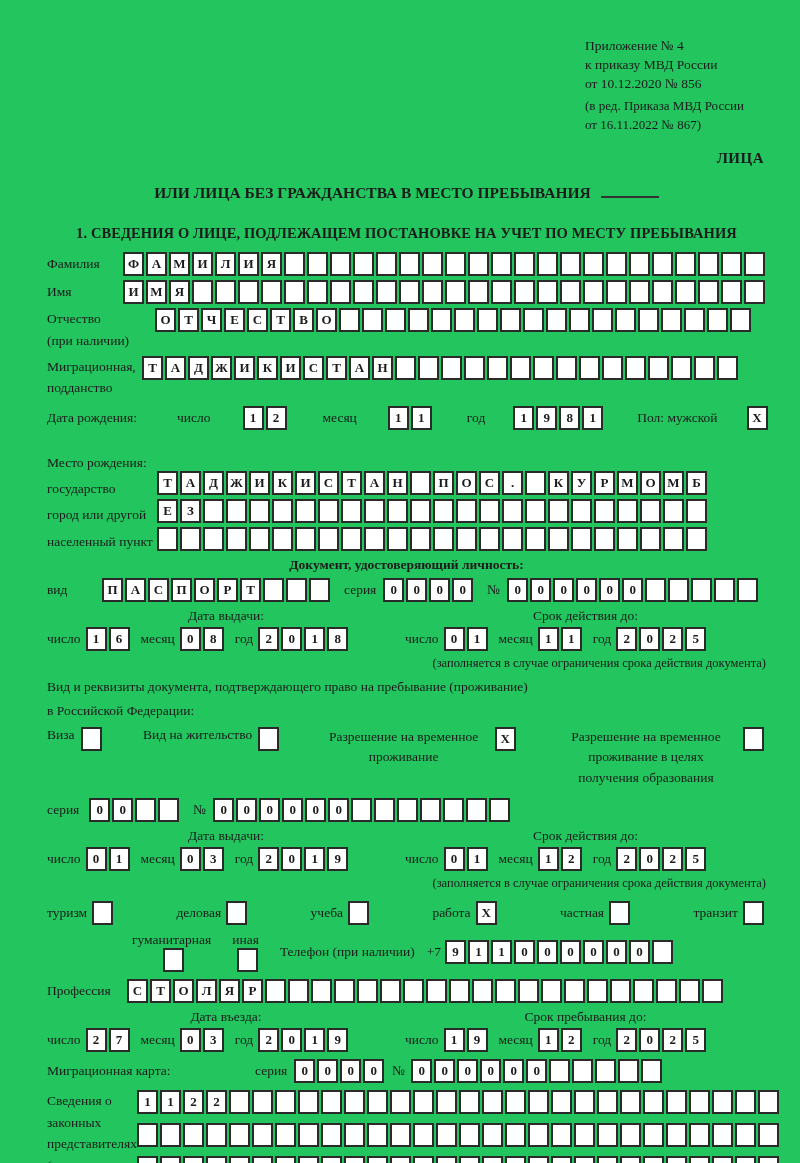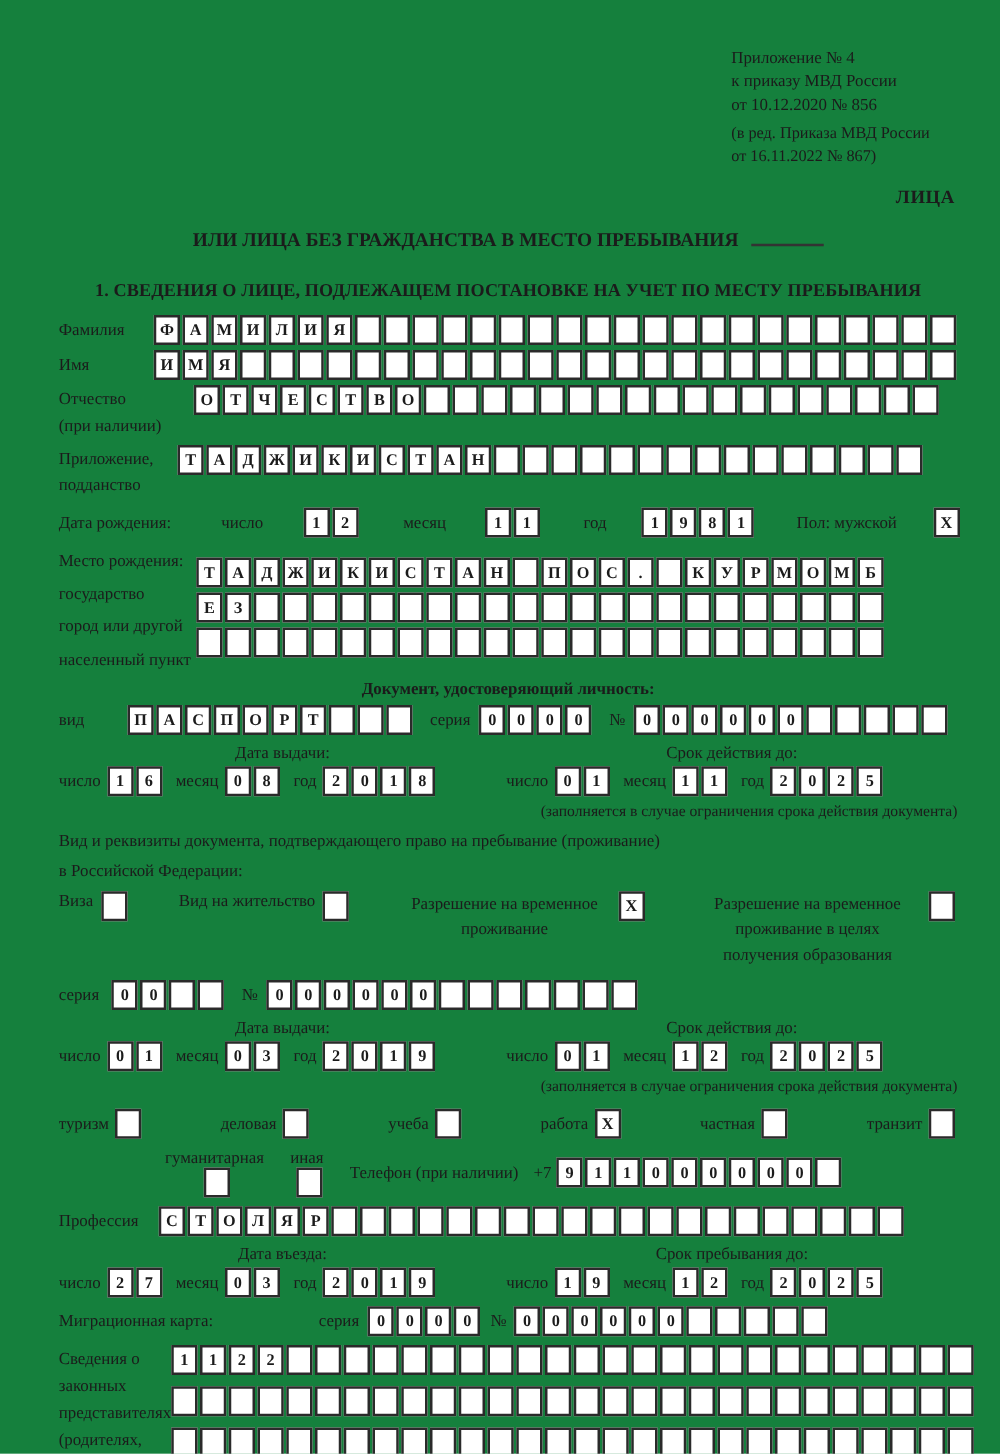--- a/index.html
+++ b/index.html
@@ -2,21 +2,21 @@
 <html><head>
 <meta charset="utf-8">
 <style>
   * { margin:0; padding:0; box-sizing:border-box; }
   html,body { background:#fff; }
   body {
     width:800px; height:1163px; overflow:hidden;
     font-family:"Liberation Serif", serif;
     color:#1b1b1b; font-size:13.5px;
   }
-  .page { width:800px; height:1163px; padding:36px 34px 0 47px; background:#15803d; }
+  .page { width:800px; height:1163px; padding:36px 34px 0 47px; background:#22c55e; }
 
   
   .ref-block { margin-left:538px; line-height:1.42; }
   .ref-block .ed { margin-top:4px; font-size:13px; }
   .forma { text-align:right; padding-right:2px; font-weight:bold; font-size:15px; margin-top:16px; letter-spacing:.5px; }
 
   
   .title { text-align:center; font-weight:bold; font-size:15.5px; line-height:1.55; margin-top:14px; }
   .blank-line { display:inline-block; width:58px; border-bottom:2.5px solid #333; height:14px; margin-left:10px; }
   .sec-heading { text-align:center; font-weight:bold; font-size:14.5px; margin-top:20px; letter-spacing:.1px; }
@@ -31,21 +31,21 @@
 
   .row { display:flex; align-items:center; margin-top:4px; }
   .row-top { align-items:flex-start; }
   .lab { flex:none; }
   .form-body { margin-top:10px; }
 
   .surname-lab, .name-lab { width:76px; }
   .patr-lab { width:108px; line-height:1.6; }
   .cit-lab { width:95px; line-height:1.6; }
 
-  .bp-wrap { display:flex; align-items:center; margin-top:6px; }
+  .bp-wrap { display:flex; align-items:flex-end; margin-top:20px; }
   .bp-labels { width:110px; line-height:1.95; }
   .bp-boxes .boxes { display:flex; margin-bottom:4px; }
 
   .center-bold { text-align:center; font-weight:bold; margin-top:2px; }
 
   .vid-lab { width:55px; }
   .inline-gap { margin:0 7px 0 12px; }
 
   .dates-head { display:flex; margin-top:6px; }
   .dates-head .dh-left { width:358px; text-align:center; }
@@ -206,21 +206,21 @@
           <span class="cell"></span>
           <span class="cell"></span>
           <span class="cell"></span>
           <span class="cell"></span>
           <span class="cell"></span>
         </span>
     </div>
 
     <div class="row row-top">
       <span class="lab cit-lab">
-        <span>Приложение,</span><br>
+        <span>Миграционная,</span><br>
         <span>подданство</span>
       </span>
       <span class="boxes">
           <span class="cell">Т</span>
           <span class="cell">А</span>
           <span class="cell">Д</span>
           <span class="cell">Ж</span>
           <span class="cell">И</span>
           <span class="cell">К</span>
           <span class="cell">И</span>

